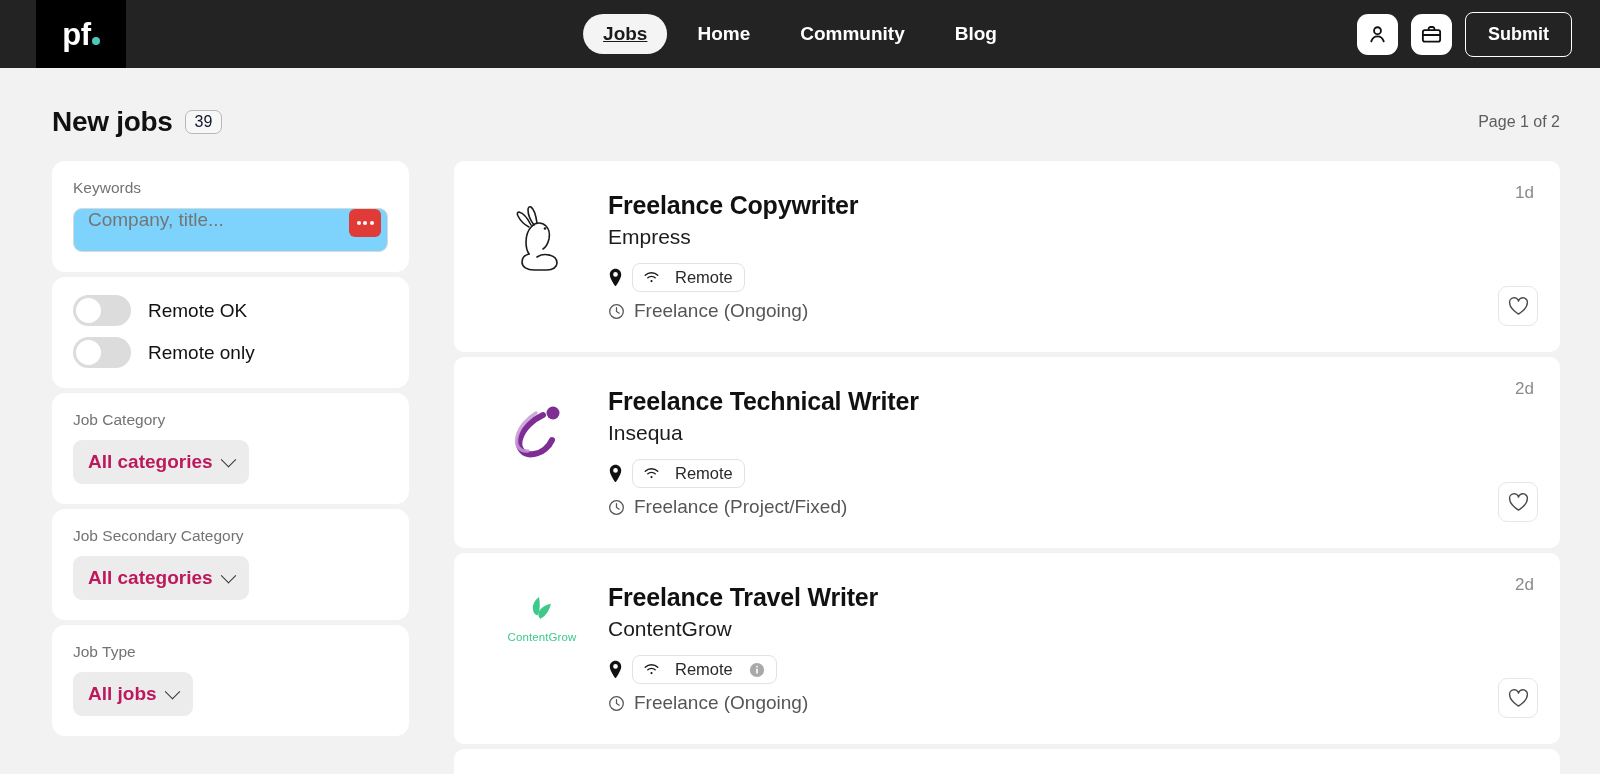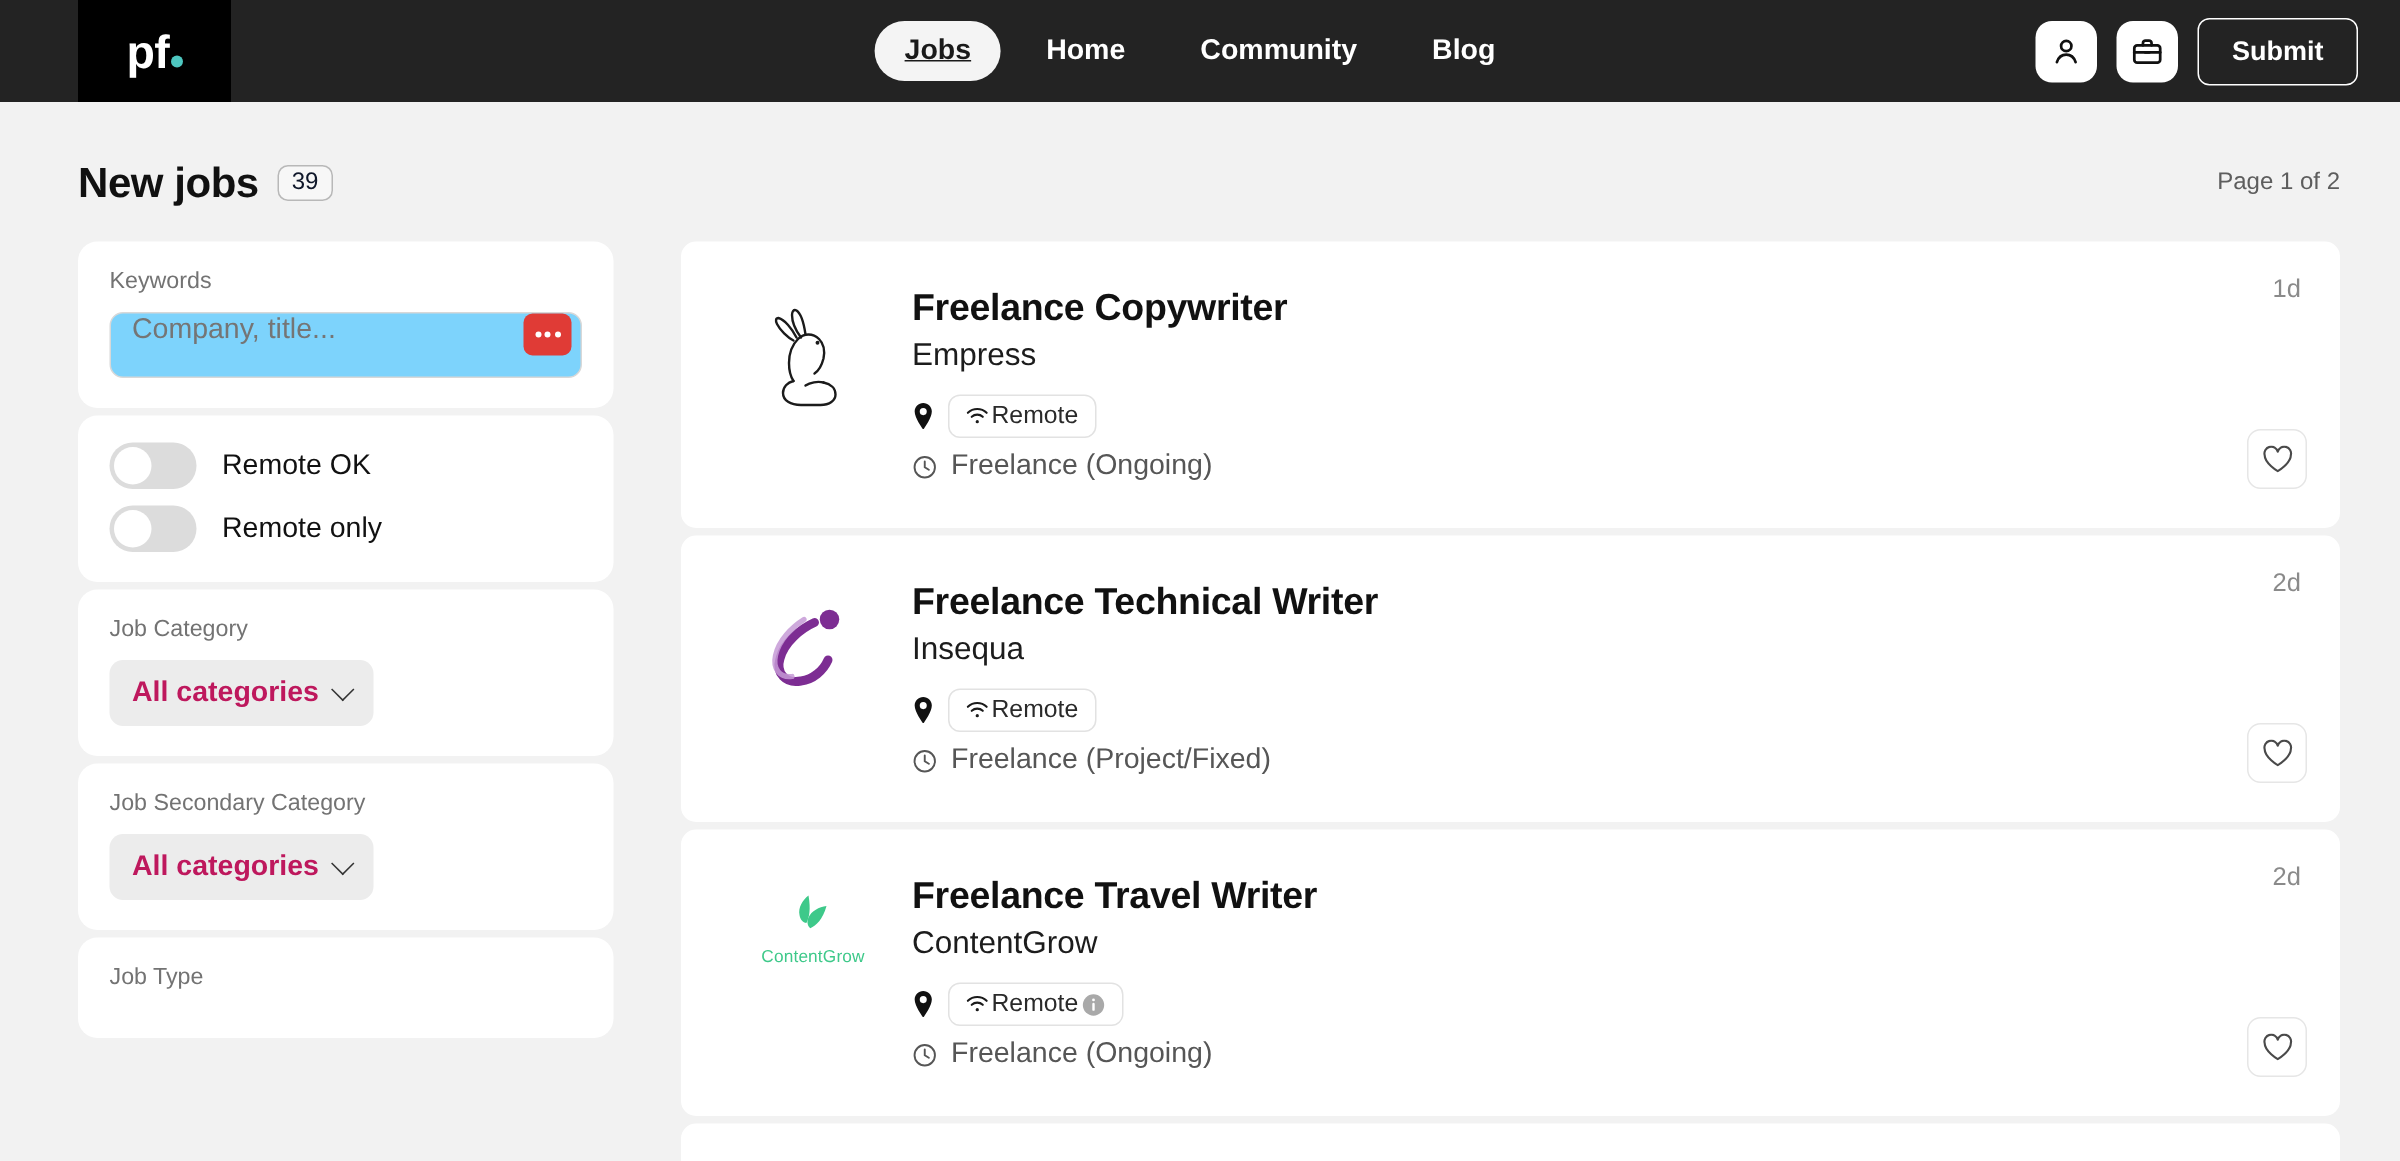--- a/index.html
+++ b/index.html
@@ -13,22 +13,22 @@
   
   .navbar {
     position: relative;
     height: 68px;
     background: #232323;
     display: flex;
     align-items: center;
   }
   .logo-box {
     position: absolute;
-    left: 52px; top: 0;
-    width: 102px; height: 68px;
+    left: 36px; top: 0;
+    width: 90px; height: 68px;
     background: #000;
     display: flex; align-items: center; justify-content: center;
   }
   .logo-text {
     color: #ffffff;
     font-size: 31px;
     font-weight: bold;
     letter-spacing: -0.5px;
     line-height: 1;
     position: relative;
@@ -248,21 +248,21 @@
   }
   .meta-row {
     display: flex;
     align-items: center;
     gap: 9px;
     margin-bottom: 8px;
   }
   .chip {
     display: inline-flex;
     align-items: center;
-    gap: 2px;
+    gap: 16px;
     border: 1px solid #e2e2e2;
     border-radius: 8px;
     padding: 4px 11px;
     font-size: 16.5px;
     color: #2a2a2a;
     background: #fff;
   }
   .meta-text {
     font-size: 19px;
     color: #565656;
@@ -372,20 +372,24 @@
     <div class="panel">
       <div class="panel-label">Job Secondary Category</div>
       <div class="select-pill">
         <span>All categories</span>
         <span class="chev"></span>
       </div>
     </div>
 
     <div class="panel">
       <div class="panel-label">Job Type</div>
+      <div class="select-pill">
+        <span>All jobs</span>
+        <span class="chev"></span>
+      </div>
     </div>
   </div>
 
   <div class="joblist">
 
     <div class="job-card">
       <div class="job-logo">
         <svg width="62" height="72" viewBox="0 0 62 72" fill="none" stroke="#1b1b1b" stroke-width="1.6" stroke-linecap="round" stroke-linejoin="round">
           <path d="M20 22c-3-6-8-12-12-13-2 0-2 2-1 4 2 4 7 9 11 11"></path>
           <path d="M26 20c-1-7-3-14-6-16-2-1-3 1-3 3 0 5 3 11 6 15"></path>

